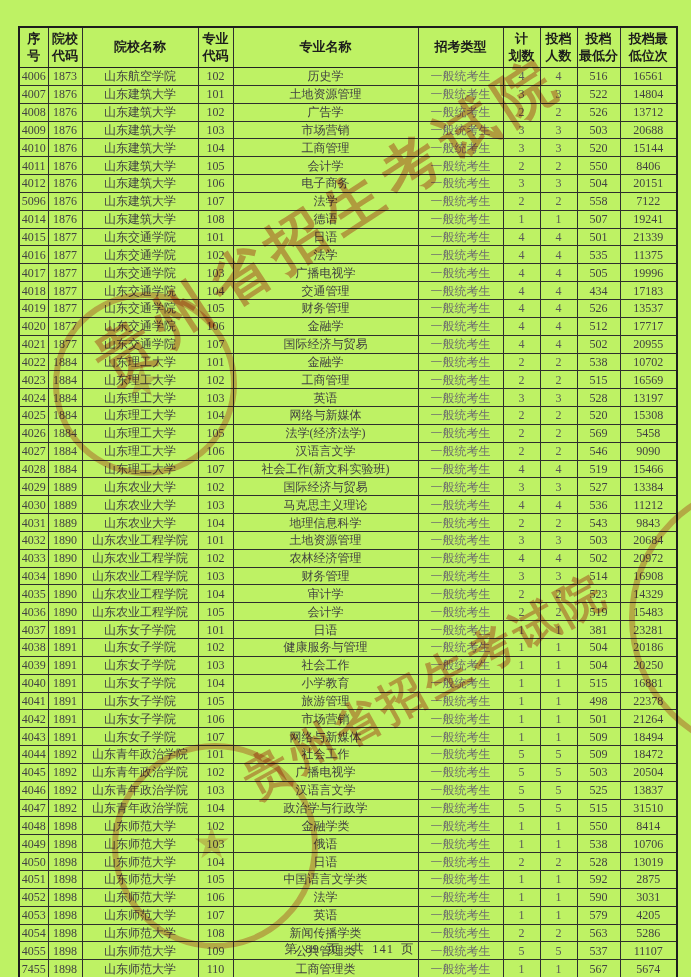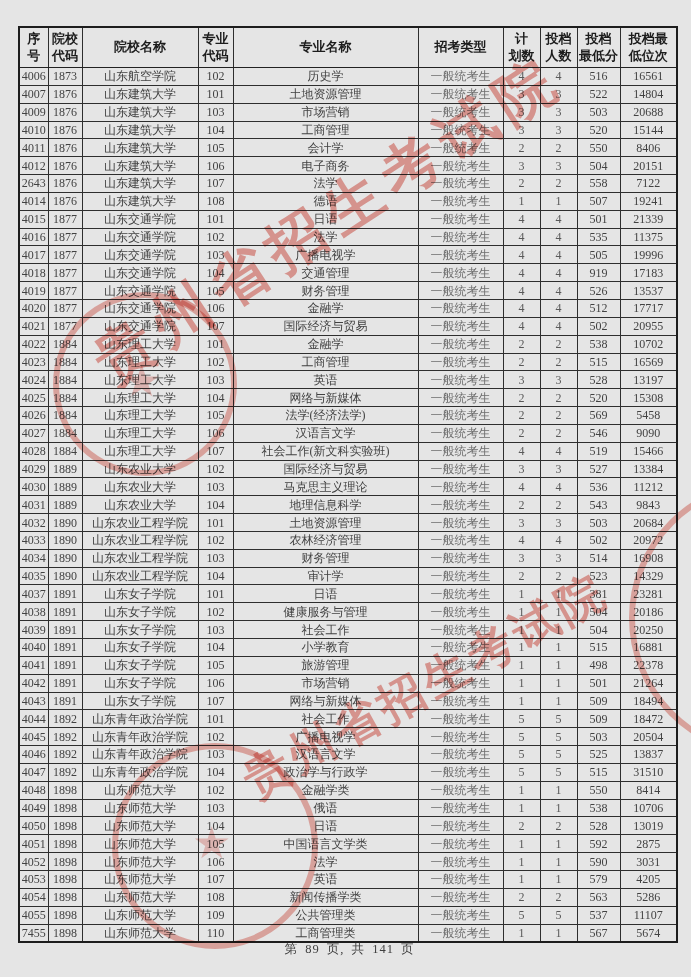--- a/index.html
+++ b/index.html
@@ -1,19 +1,19 @@
 <!DOCTYPE html>
 <html><head>
 <meta charset="utf-8">
 <style>
   html,body{margin:0;padding:0;background:#ffffff;}
   .page{
     position:relative;
     width:691px;height:977px;
-    background:#e5e5e5;
+    background:#bef264;
     overflow:hidden;
     font-family:"Liberation Serif","DejaVu Serif",serif;
   }
   
   table.adm{
     position:absolute;left:18px;top:26px;
     width:658px;
     border-collapse:collapse;
     table-layout:fixed;
   }
@@ -128,20 +128,32 @@
           <td>山东建筑大学</td>
           <td>101</td>
           <td>土地资源管理</td>
           <td>一般统考生</td>
           <td>3</td>
           <td>3</td>
           <td>522</td>
           <td>14804</td>
         </tr>
         <tr>
+          <td>4008</td>
+          <td>1876</td>
+          <td>山东建筑大学</td>
+          <td>102</td>
+          <td>广告学</td>
+          <td>一般统考生</td>
+          <td>2</td>
+          <td>2</td>
+          <td>526</td>
+          <td>13712</td>
+        </tr>
+        <tr>
           <td>4009</td>
           <td>1876</td>
           <td>山东建筑大学</td>
           <td>103</td>
           <td>市场营销</td>
           <td>一般统考生</td>
           <td>3</td>
           <td>3</td>
           <td>503</td>
           <td>20688</td>
@@ -176,21 +188,21 @@
           <td>山东建筑大学</td>
           <td>106</td>
           <td>电子商务</td>
           <td>一般统考生</td>
           <td>3</td>
           <td>3</td>
           <td>504</td>
           <td>20151</td>
         </tr>
         <tr>
-          <td>2643</td>
+          <td>5096</td>
           <td>1876</td>
           <td>山东建筑大学</td>
           <td>107</td>
           <td>法学</td>
           <td>一般统考生</td>
           <td>2</td>
           <td>2</td>
           <td>558</td>
           <td>7122</td>
         </tr>
@@ -244,21 +256,21 @@
         </tr>
         <tr>
           <td>4018</td>
           <td>1877</td>
           <td>山东交通学院</td>
           <td>104</td>
           <td>交通管理</td>
           <td>一般统考生</td>
           <td>4</td>
           <td>4</td>
-          <td>919</td>
+          <td>434</td>
           <td>17183</td>
         </tr>
         <tr>
           <td>4019</td>
           <td>1877</td>
           <td>山东交通学院</td>
           <td>105</td>
           <td>财务管理</td>
           <td>一般统考生</td>
           <td>4</td>
@@ -450,20 +462,32 @@
           <td>4035</td>
           <td>1890</td>
           <td>山东农业工程学院</td>
           <td>104</td>
           <td>审计学</td>
           <td>一般统考生</td>
           <td>2</td>
           <td>2</td>
           <td>523</td>
           <td>14329</td>
+        </tr>
+        <tr>
+          <td>4036</td>
+          <td>1890</td>
+          <td>山东农业工程学院</td>
+          <td>105</td>
+          <td>会计学</td>
+          <td>一般统考生</td>
+          <td>2</td>
+          <td>2</td>
+          <td>519</td>
+          <td>15483</td>
         </tr>
         <tr>
           <td>4037</td>
           <td>1891</td>
           <td>山东女子学院</td>
           <td>101</td>
           <td>日语</td>
           <td>一般统考生</td>
           <td>1</td>
           <td>1</td>

